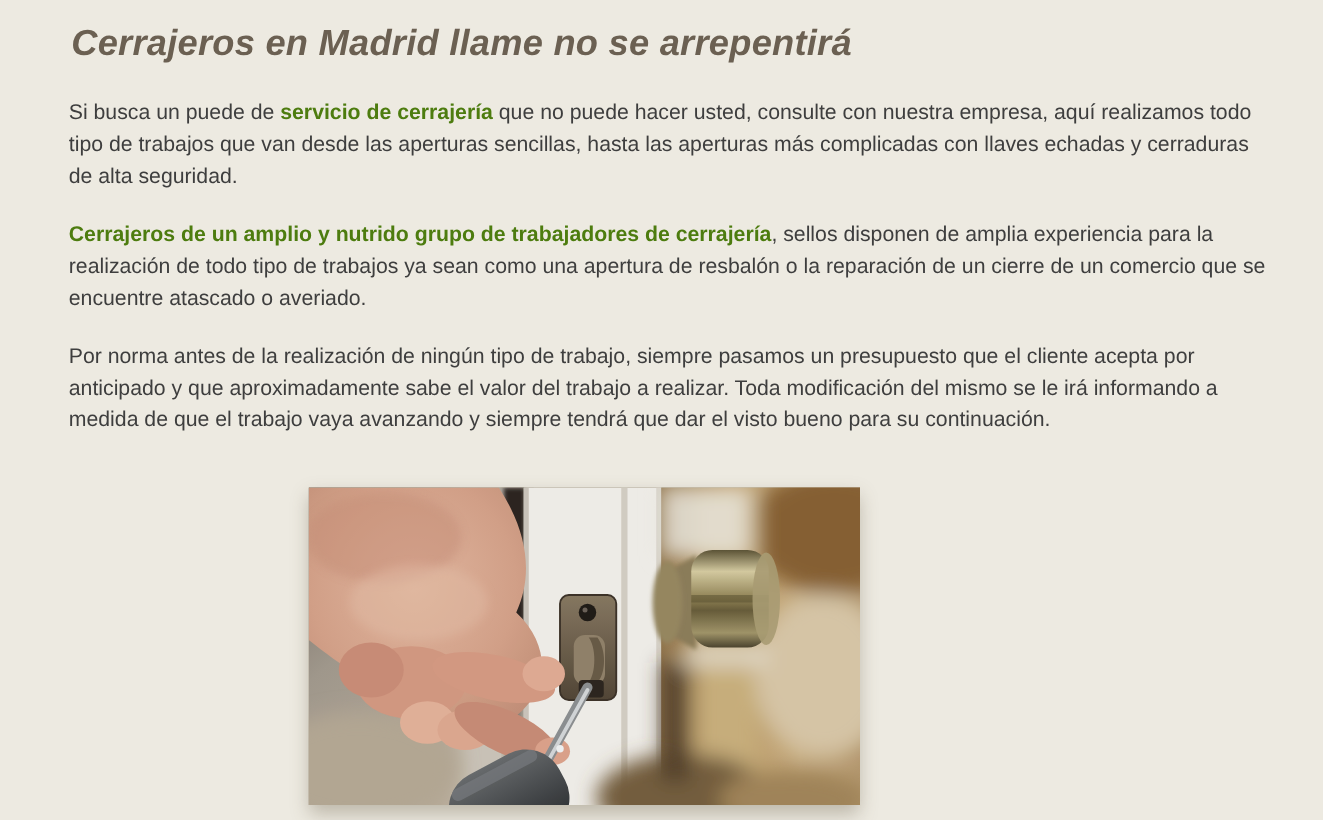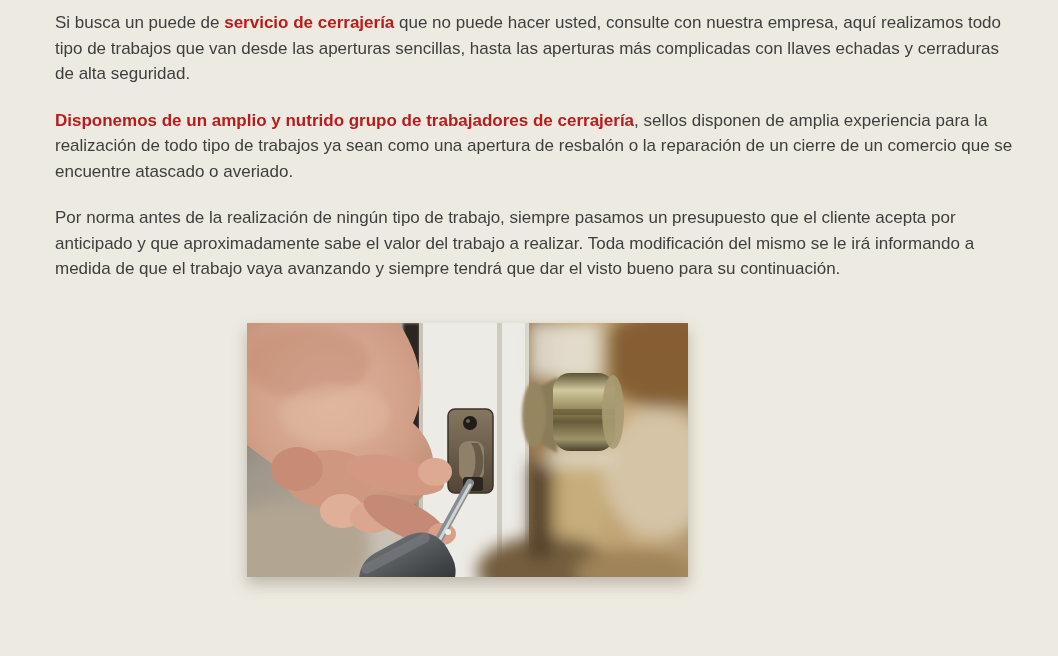--- a/index.html
+++ b/index.html
@@ -24,42 +24,43 @@
     letter-spacing: 0.2px;
   }
   p.body-par {
     font-size: 17px;
     line-height: 25.5px;
     color: #3E3E3E;
     margin: 0 0 21px 0;
     max-width: 965px;
   }
   p.body-par strong {
-    color: #b91c1c;
+    color: #4d7c0f;
     font-weight: 700;
   }
   figure.photo-wrap {
     margin: 41px 0 0 192px;
     width: 441px;
     height: 254px;
     padding: 0;
     box-shadow: 0 7px 14px rgba(100, 88, 66, 0.35);
     background: #9a917f;
   }
   figure.photo-wrap svg { display: block; }
 </style>
 </head>
 <body>
 
 <main class="content">
 
+  <h1 class="page-title">Cerrajeros en Madrid llame no se arrepentirá</h1>
 
   <p class="body-par"><span>Si busca un puede de </span><strong>servicio de cerrajería</strong><span> que no puede hacer usted, consulte con nuestra empresa, aquí realizamos todo tipo de trabajos que van desde las aperturas sencillas, hasta las aperturas más complicadas con llaves echadas y cerraduras de alta seguridad.</span></p>
 
-  <p class="body-par"><strong>Disponemos de un amplio y nutrido grupo de trabajadores de cerrajería</strong><span>, sellos disponen de amplia experiencia para la realización de todo tipo de trabajos ya sean como una apertura de resbalón o la reparación de un cierre de un comercio que se encuentre atascado o averiado.</span></p>
+  <p class="body-par"><strong>Cerrajeros de un amplio y nutrido grupo de trabajadores de cerrajería</strong><span>, sellos disponen de amplia experiencia para la realización de todo tipo de trabajos ya sean como una apertura de resbalón o la reparación de un cierre de un comercio que se encuentre atascado o averiado.</span></p>
 
   <p class="body-par"><span>Por norma antes de la realización de ningún tipo de trabajo, siempre pasamos un presupuesto que el cliente acepta por anticipado y que aproximadamente sabe el valor del trabajo a realizar. Toda modificación del mismo se le irá informando a medida de que el trabajo vaya avanzando y siempre tendrá que dar el visto bueno para su continuación.</span></p>
 
   <figure class="photo-wrap">
     <svg viewBox="0 0 441 254" width="441" height="254" role="img">
       <defs>
         <linearGradient id="gLeft" x1="0" y1="0" x2="0.6" y2="1">
           <stop offset="0" stop-color="#6F6A62"></stop>
           <stop offset="0.45" stop-color="#A59C90"></stop>
           <stop offset="1" stop-color="#BEB2A0"></stop>

